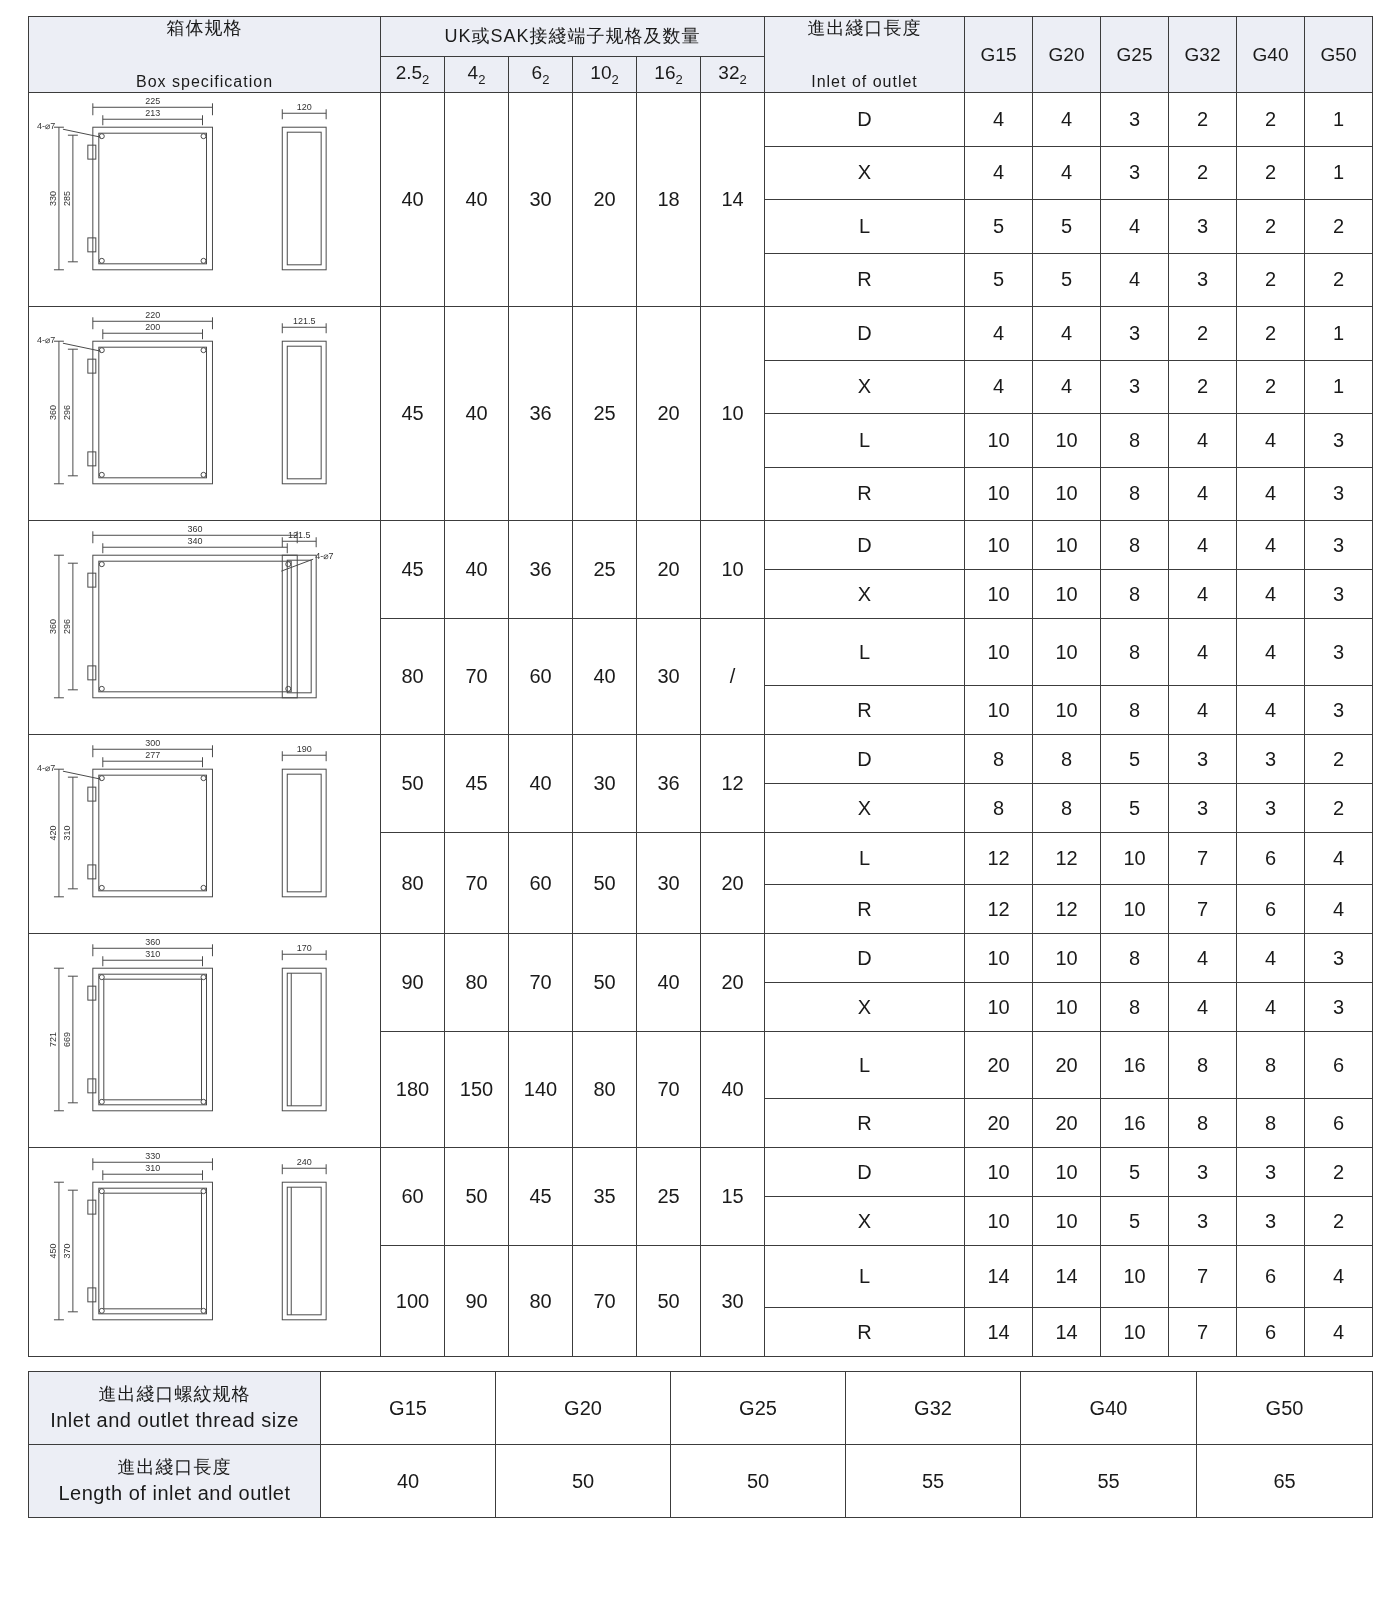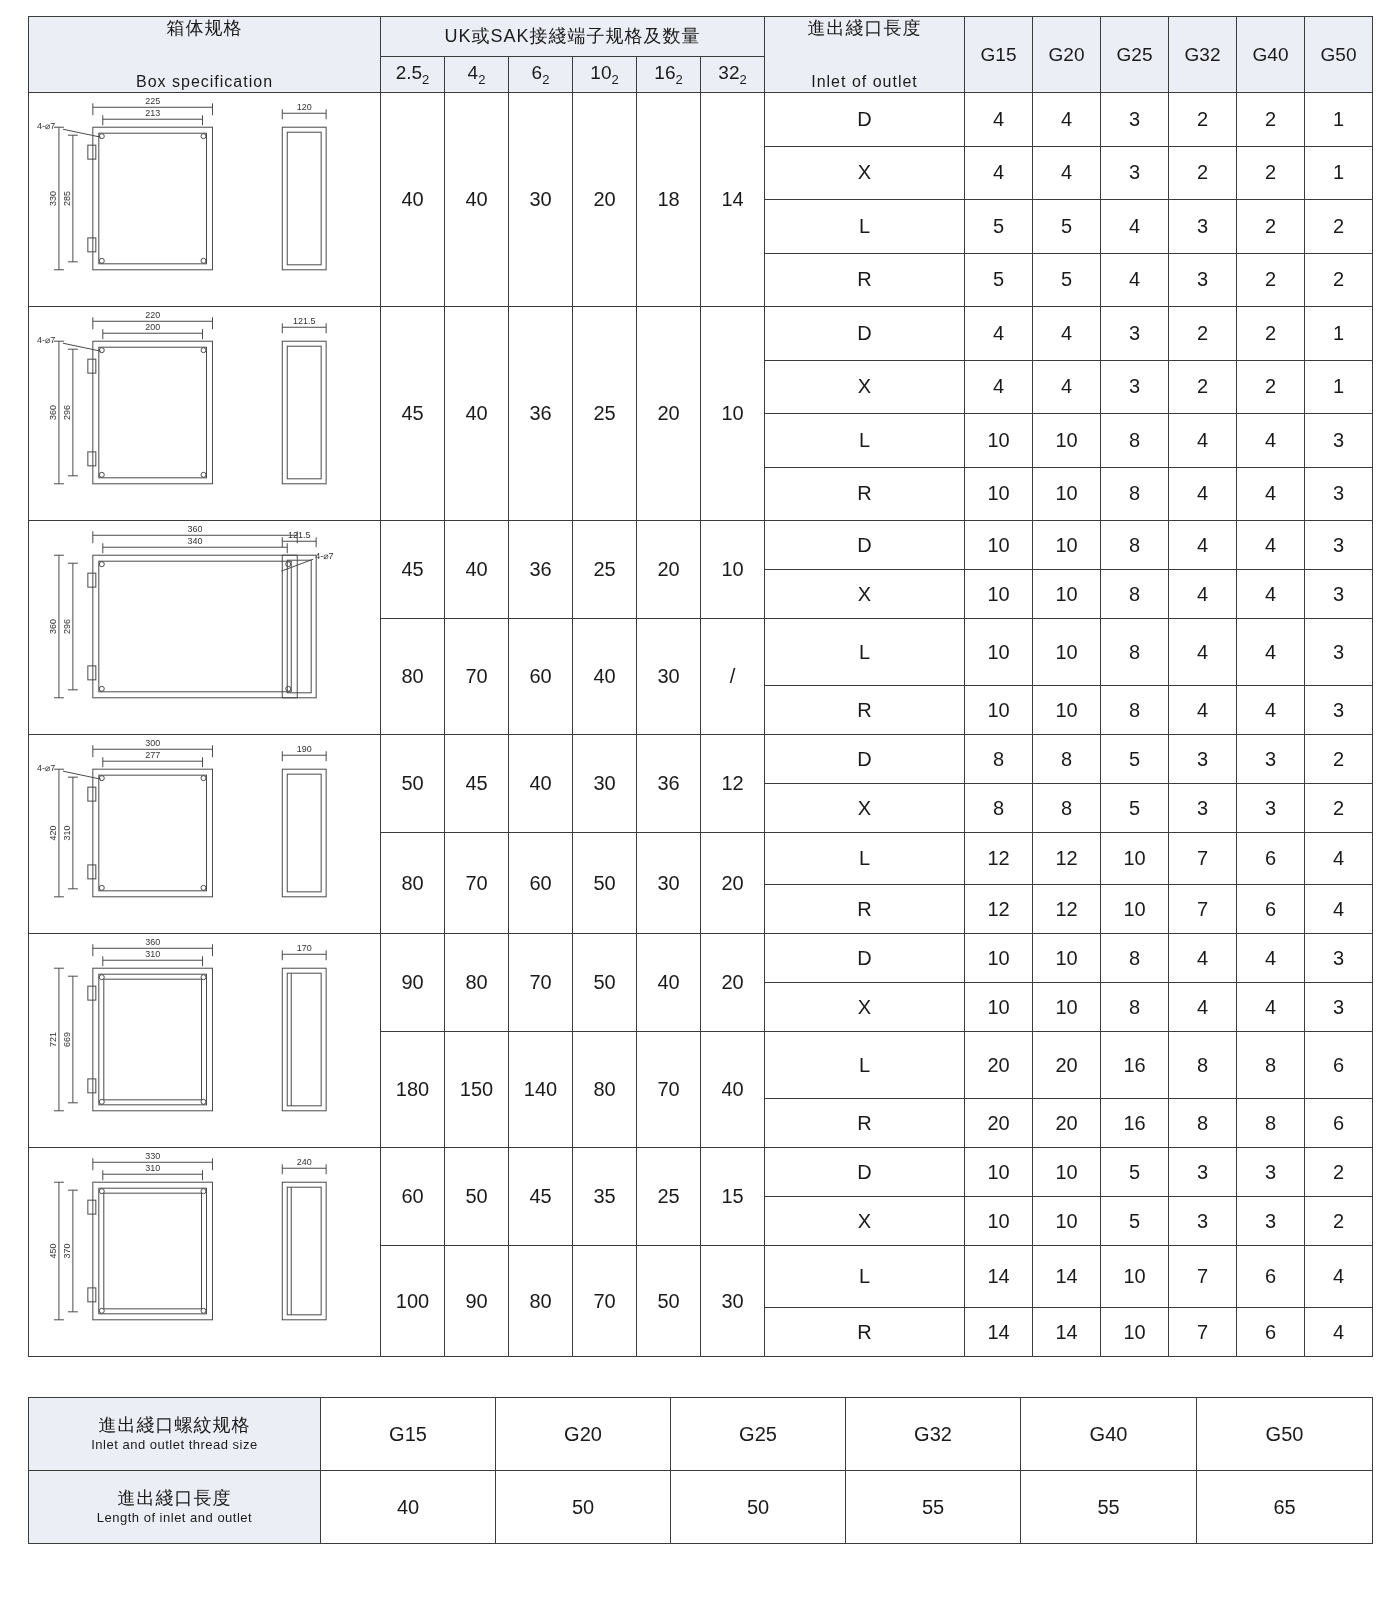--- a/index.html
+++ b/index.html
@@ -15,25 +15,25 @@
   #main-table .hdr .en{font-size:16px; display:block; line-height:1.15; letter-spacing:1px;margin-top:34px;}
   #main-table .sub{background:#eceef5; height:36px; font-size:19px;}
   #main-table .sub sub{font-size:13px;}
   .numcell{font-size:20px;}
   .dircell{font-size:20px;}
   .diagram-cell{padding:4px 6px; background:#fff;}
   .diag-wrap{display:flex; justify-content:center; width:100%;}
   svg{display:block;}
 
   
-  #thread-table{width:1344px; margin:40px auto 0 auto;}
+  #thread-table{width:1344px; margin:14px auto 0 auto;}
   #thread-table td{height:64px;}
   #thread-table .lbl{background:#eceef5; width:292px; padding:4px 6px;}
   #thread-table .lbl .cn{display:block; font-size:18px; line-height:1.3; letter-spacing:1px;}
-  #thread-table .lbl .en{display:block; font-size:13px; line-height:1.3; letter-spacing:.5px;}
+  #thread-table .lbl .en{display:block; font-size:20px; line-height:1.3; letter-spacing:.5px;}
   #thread-table .gcell{font-size:20px;}
   #thread-table .vcell{font-size:20px;}
 </style>
 </head>
 <body>
 
 <div class="page">
 
   <table id="main-table">
     <colgroup>

